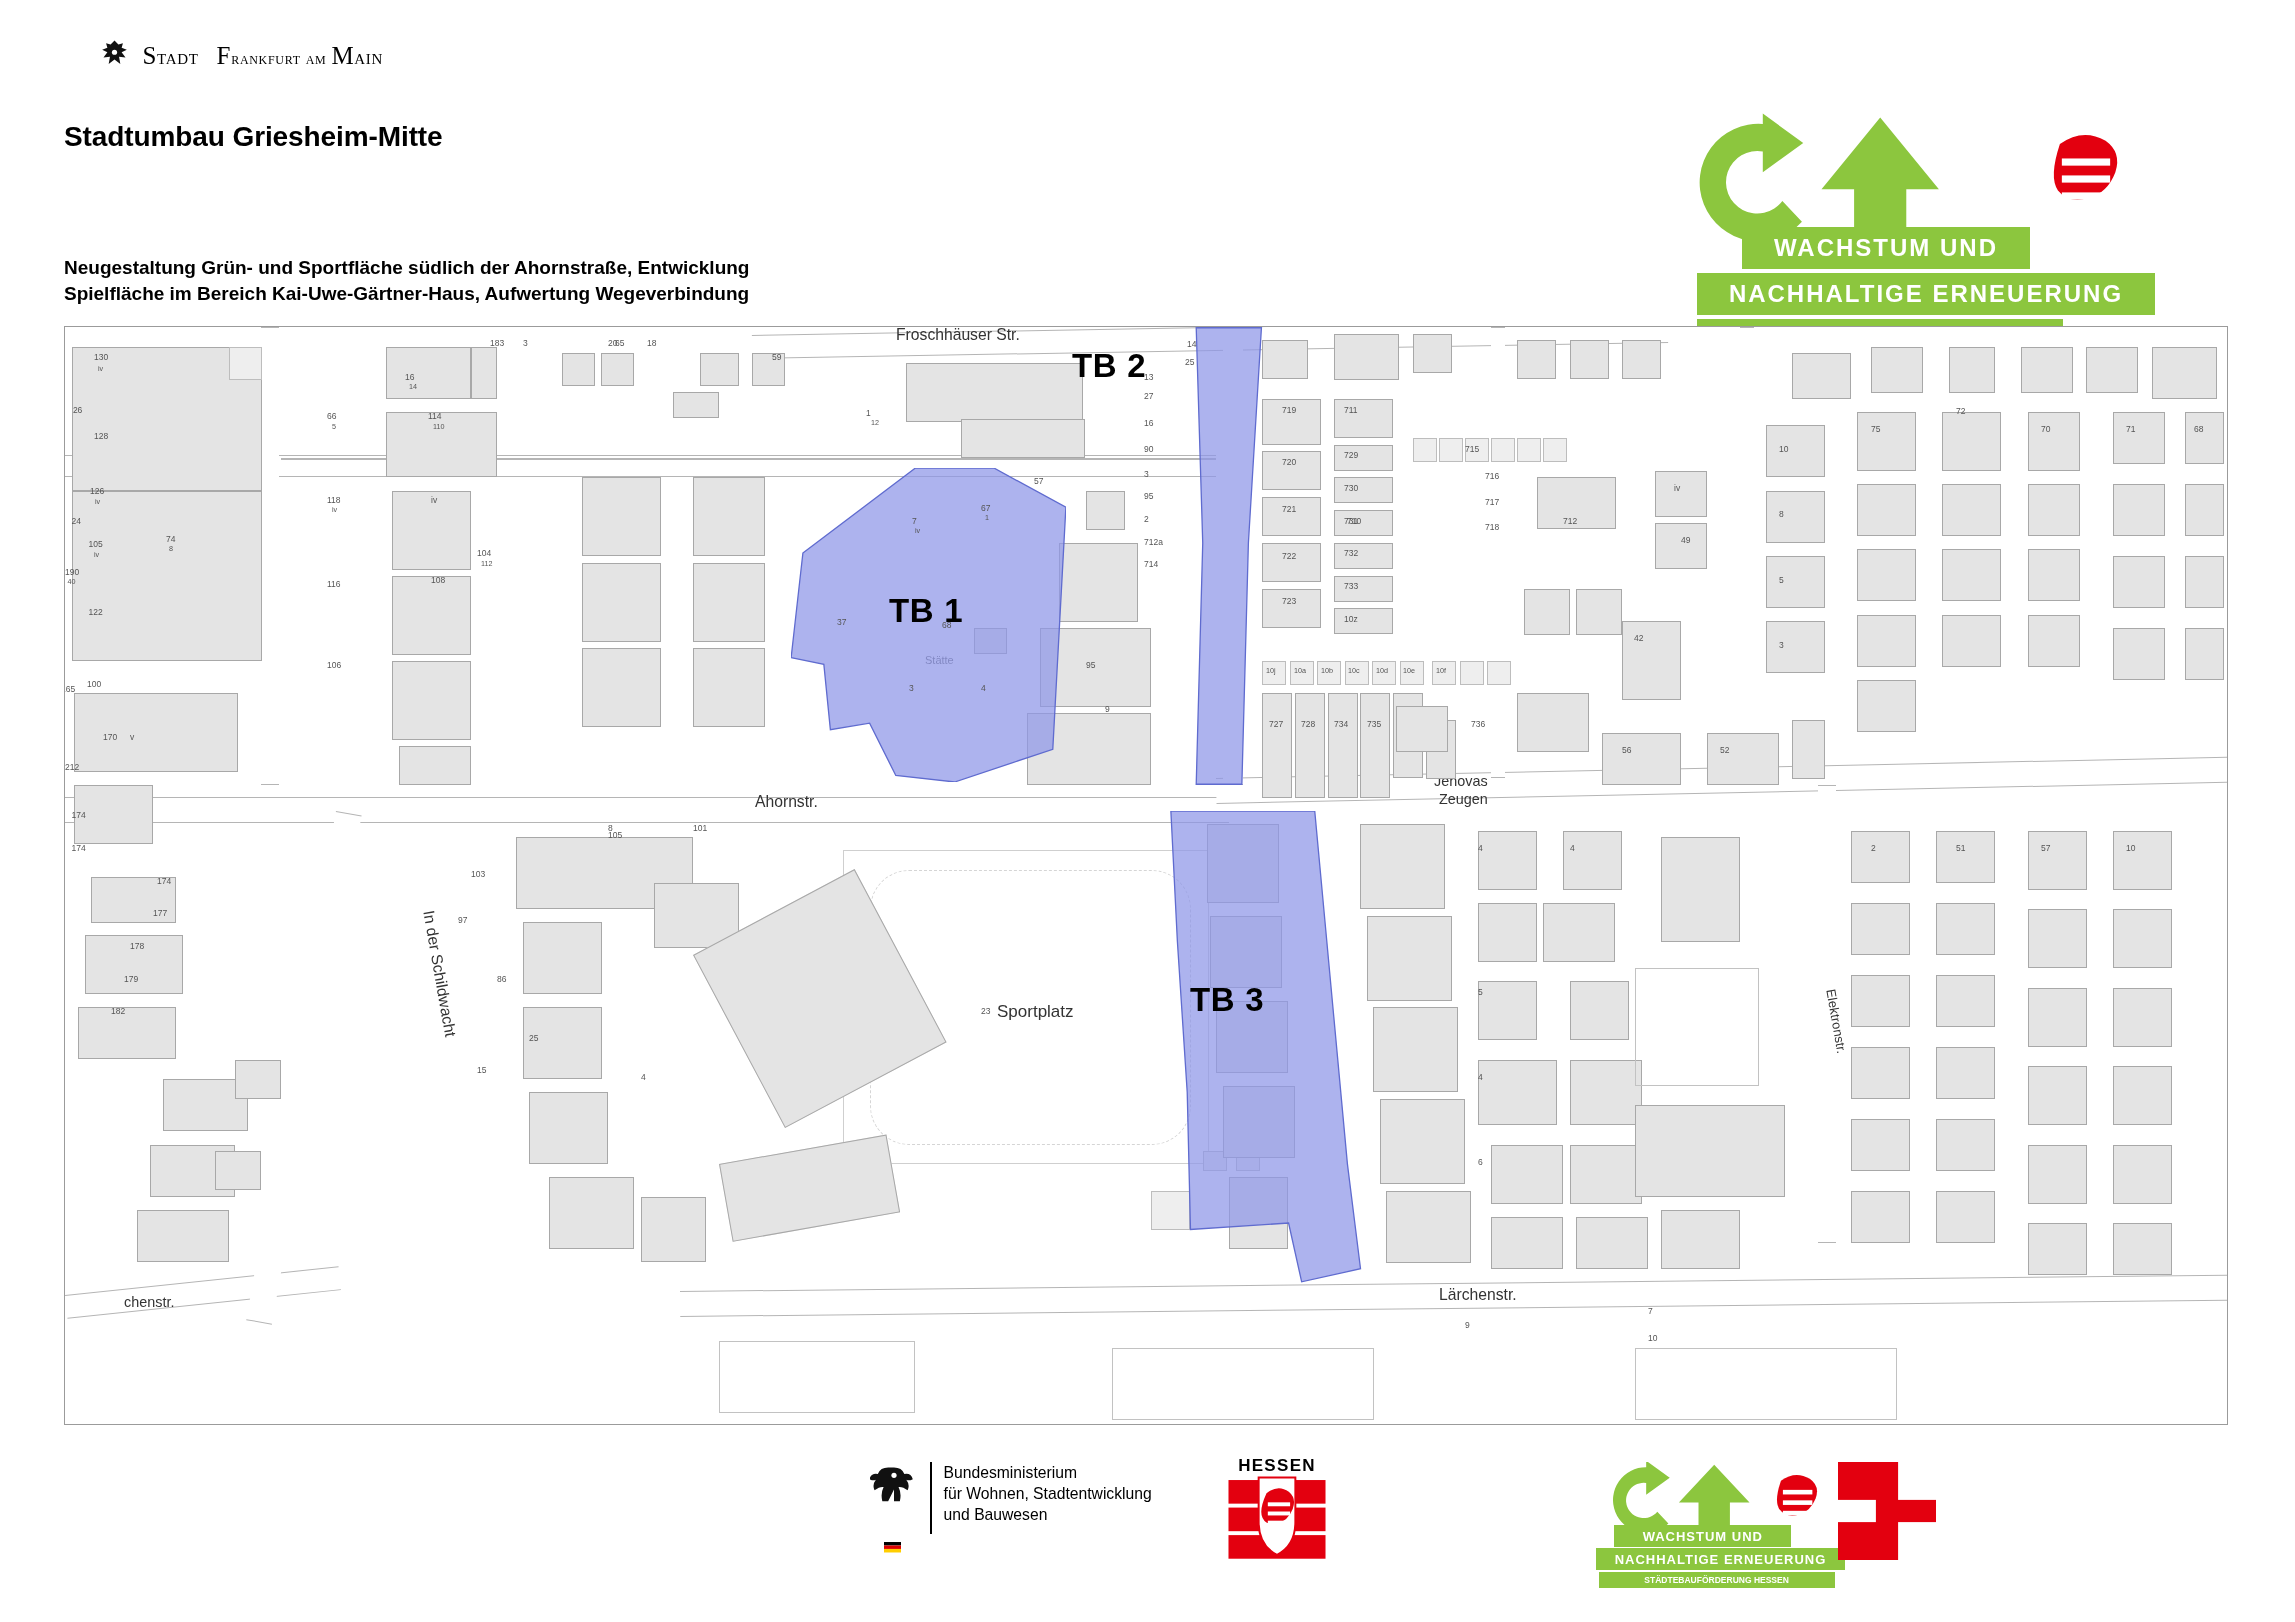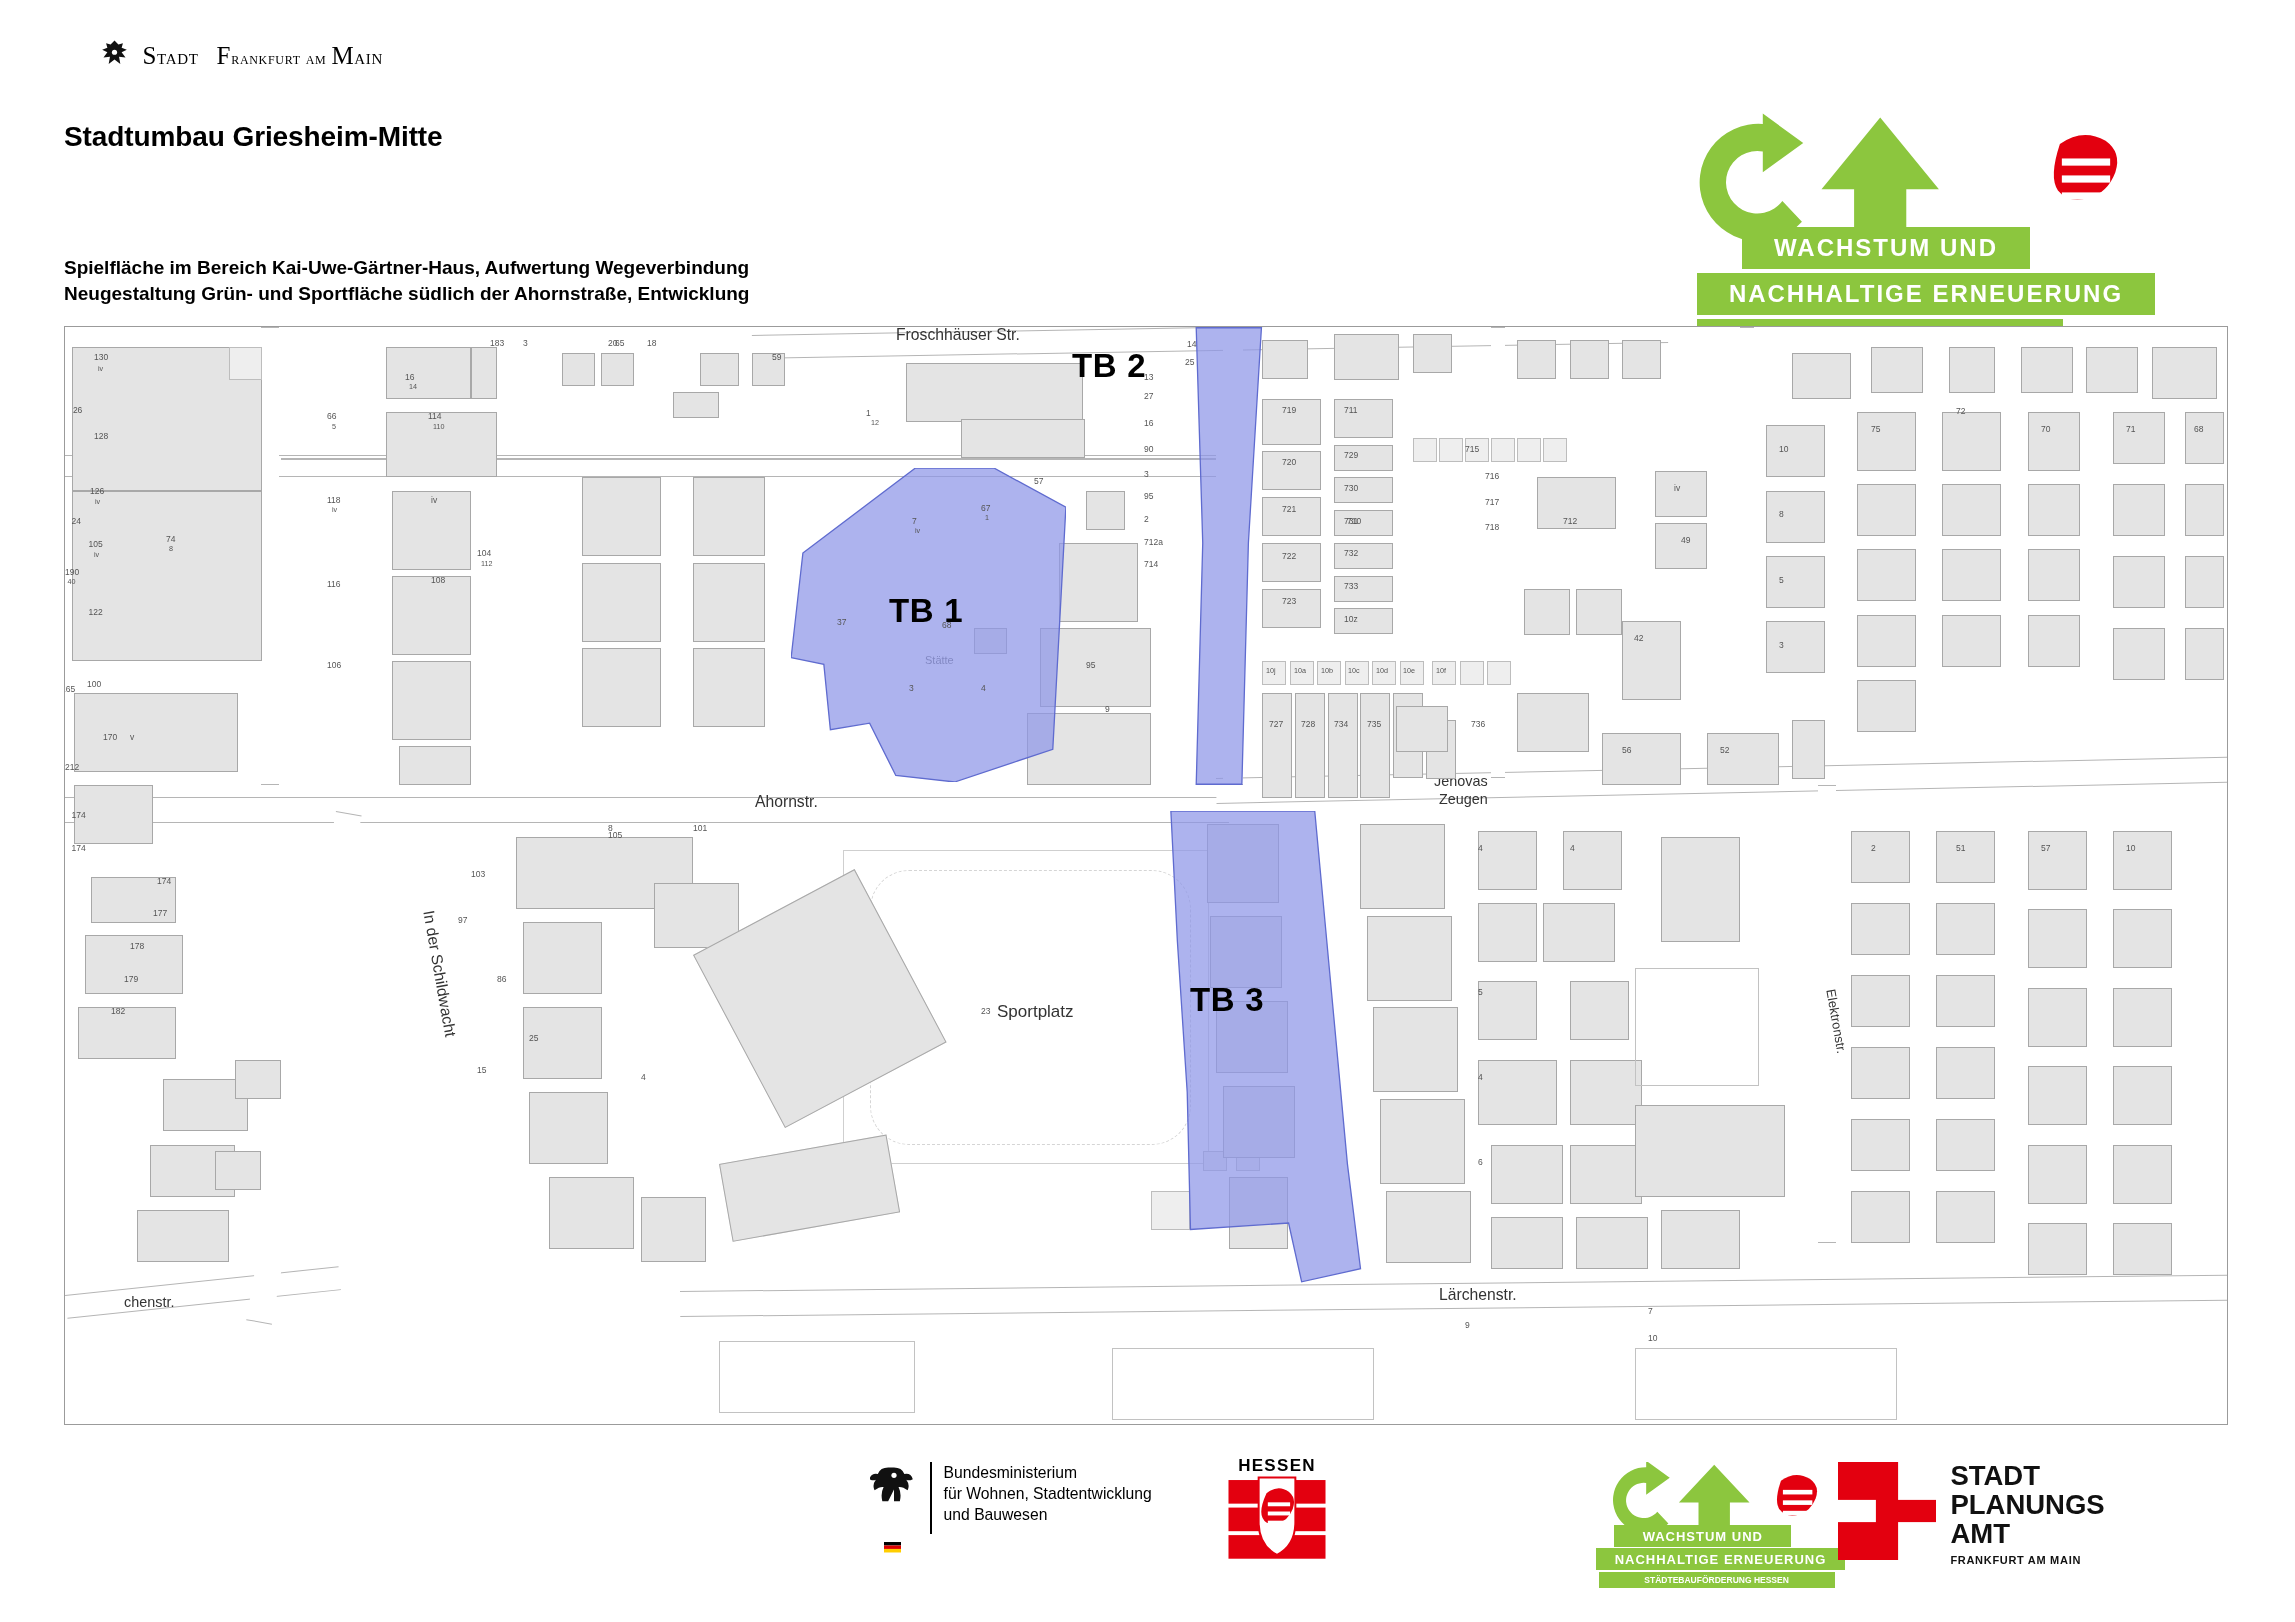--- a/index.html
+++ b/index.html
@@ -97,22 +97,22 @@
     </span>
     <span class="txt">
       <span>S</span><span style="font-size:21px">tadt</span>
       &nbsp;
       <span>F</span><span style="font-size:17px">rankfurt am </span><span>M</span><span style="font-size:21px">ain</span>
     </span>
   </div>
 
   <div class="kicker">Stadtumbau Griesheim-Mitte</div>
   <div class="subtitle">
+    <div>Neugestaltung Grün- und Sportfläche südlich der Ahornstraße, Entwicklung</div>
     <div>Spielfläche im Bereich Kai-Uwe-Gärtner-Haus, Aufwertung Wegeverbindung</div>
-    <div>Neugestaltung Grün- und Sportfläche südlich der Ahornstraße, Entwicklung</div>
   </div>
 
   <div class="hx-logo">
     <span class="hx-arrow">
       <svg width="275" height="150" viewBox="0 0 420 230">
         <path d="M300 10 L390 120 L340 120 L340 200 L260 200 L260 120 L210 120 Z" fill="#8cc63e"></path>
         <path d="M120 20 a90 90 0 1 0 60 150 l-30 -32 a48 48 0 1 1 -30 -76 l0 32 l62 -45 l-62 -45 z" fill="#8cc63e"></path>
       </svg>
     </span>
     <span class="hx-lion">
@@ -598,21 +598,15 @@
 
   <div class="spa">
     <span class="spa-mark">
       <svg width="98" height="98" viewBox="0 0 150 150">
         <rect x="0" y="0" width="150" height="150" fill="#e3000f"></rect>
         <rect x="0" y="58" width="58" height="34" fill="#ffffff"></rect>
         <rect x="92" y="0" width="58" height="58" fill="#ffffff"></rect>
         <rect x="92" y="92" width="58" height="58" fill="#ffffff"></rect>
       </svg>
     </span>
-    <span class="t">
-      <div>STADT</div>
-      <div>PLANUNGS</div>
-      <div>AMT</div>
-      <small>FRANKFURT AM MAIN</small>
-    </span>
   </div>
 </div>
 
 
 </body></html>

